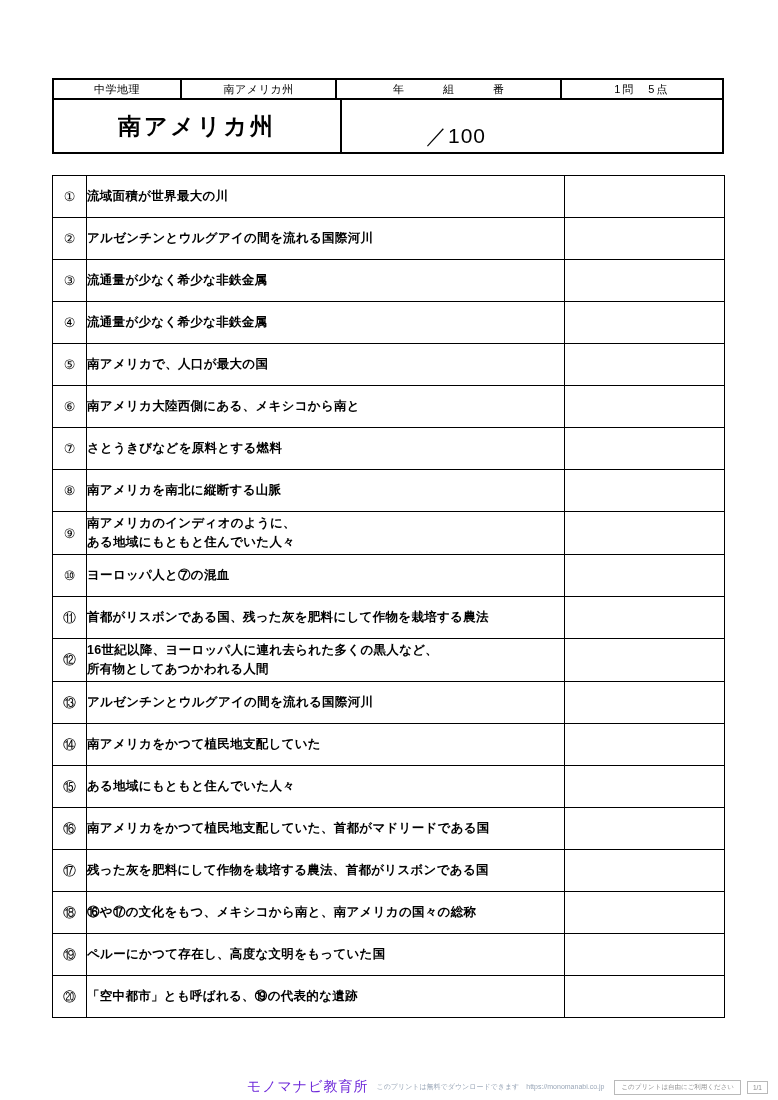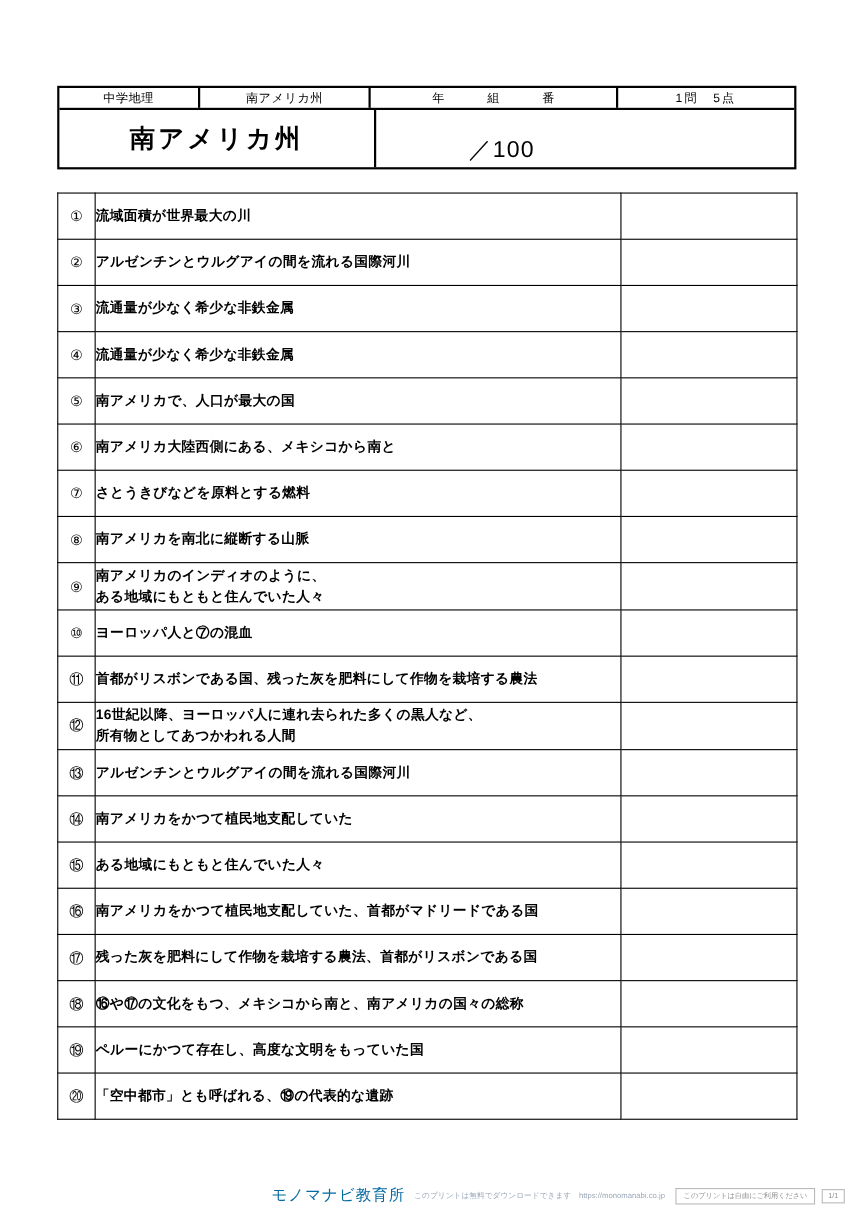--- a/index.html
+++ b/index.html
@@ -134,21 +134,21 @@
     top: 1074px;
     width: 778px;
     height: 26px;
     display: flex;
     align-items: center;
     justify-content: flex-end;
     padding-right: 10px;
     box-sizing: border-box;
   }
   .brand {
-    color: #0369a1;
+    color: #6d28d9;
     font-size: 14px;
     letter-spacing: 1px;
     margin-right: 8px;
   }
   .foot-text {
     color: #9aa7b8;
     font-size: 7px;
     margin-right: 10px;
   }
   .foot-box {

